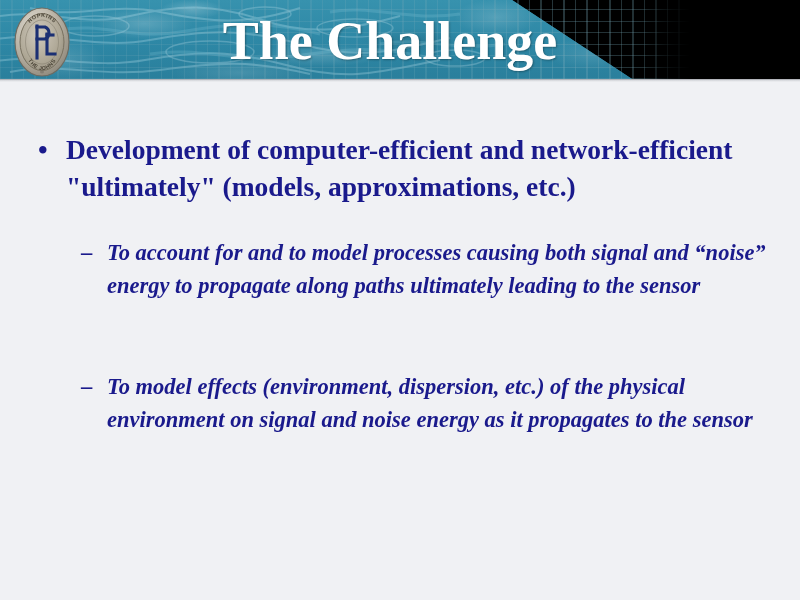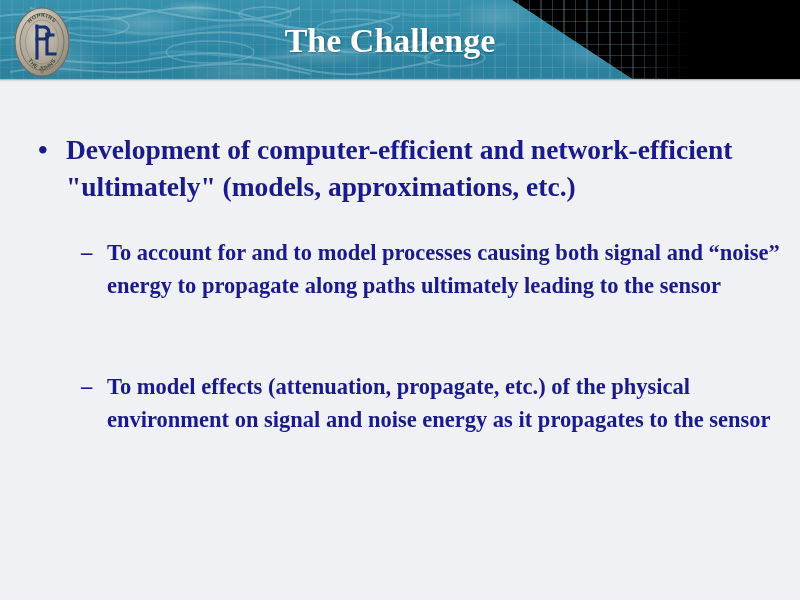--- a/index.html
+++ b/index.html
@@ -100,21 +100,21 @@
 
   
   #slide-title {
     position: absolute;
     left: 0;
     top: 15px;
     width: 780px;
     text-align: center;
     font-family: "Liberation Serif", "DejaVu Serif", serif;
     font-weight: bold;
-    font-size: 34px;
+    font-size: 54px;
     line-height: 52px;
     color: #ffffff;
     letter-spacing: 0px;
     text-shadow: 1px 1px 2px rgba(0,0,0,0.30);
     white-space: nowrap;
   }
 
   
   #content {
     position: absolute;
@@ -161,20 +161,21 @@
     position: absolute;
     left: 81px;
     top: 0;
     font-size: 22.5px;
     line-height: 33px;
     color: #1a1a8c;
   }
   .bullet-l2 .txt {
     display: block;
     max-width: 690px;
+    font-style: italic;
   }
 
   #b1 { position: absolute; left: 0; top: 52px; width: 800px; }
   #b2 { position: absolute; left: 0; top: 157px; width: 800px; }
   #b3 { position: absolute; left: 0; top: 291px; width: 800px; }
 </style>
 </head>
 <body>
 
 <div id="slide">
@@ -259,17 +260,17 @@
       <span class="txt">Development of computer-efficient and network-efficient "ultimately" (models, approximations, etc.)</span>
     </div>
 
     <div id="b2" class="bullet-l2">
       <span class="marker">–</span>
       <span class="txt">To account for and to model processes causing both signal and “noise” energy to propagate along paths ultimately leading to the sensor</span>
     </div>
 
     <div id="b3" class="bullet-l2">
       <span class="marker">–</span>
-      <span class="txt">To model effects (attenuation, propagate, etc.) of the physical environment on signal and noise energy as it propagates to the sensor</span>
+      <span class="txt">To model effects (environment, dispersion, etc.) of the physical environment on signal and noise energy as it propagates to the sensor</span>
     </div>
 
   </div>
 </div>
 
 </body></html>

